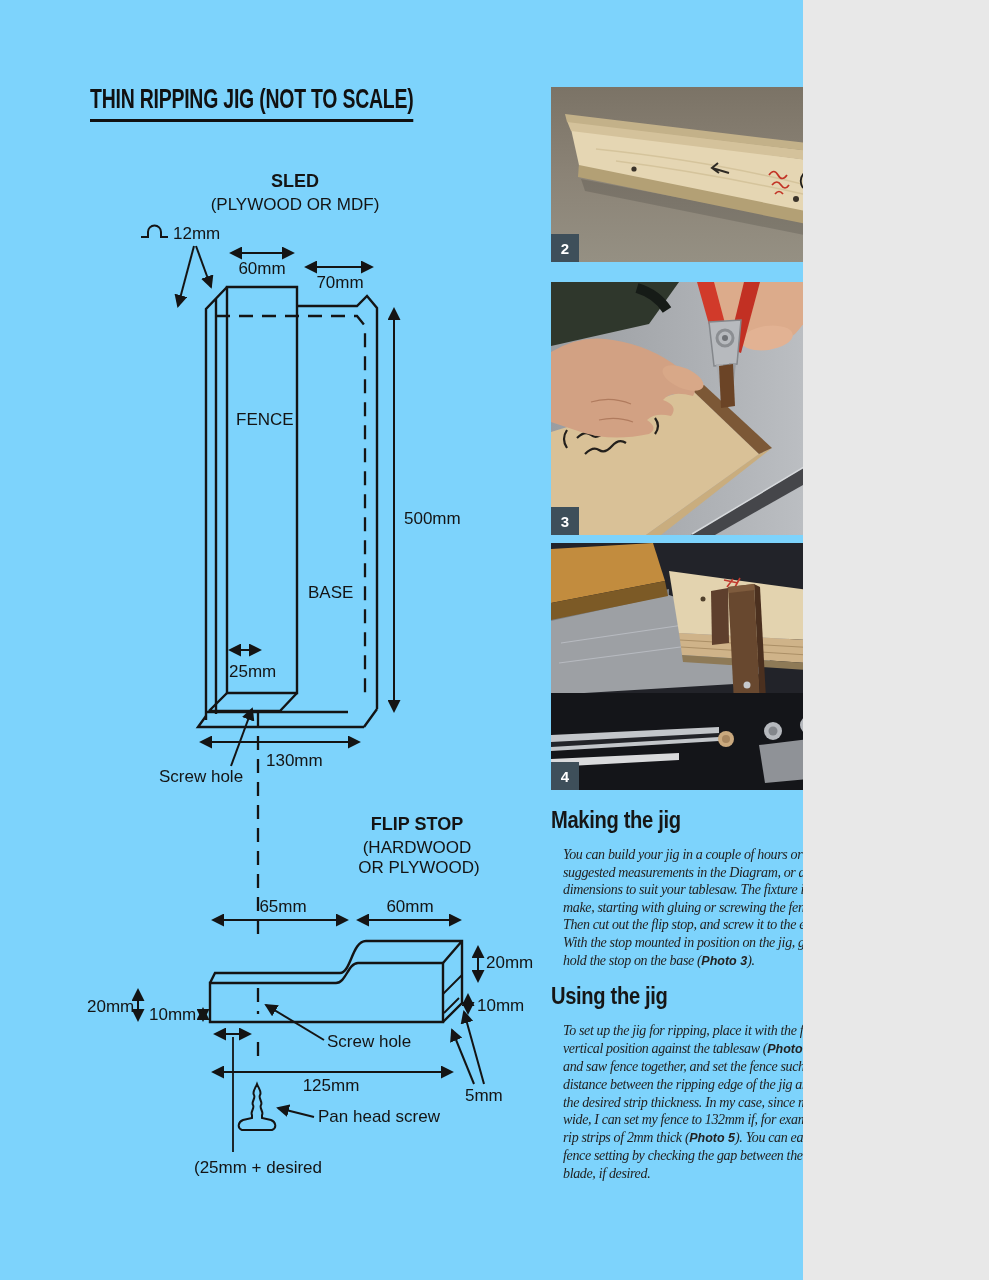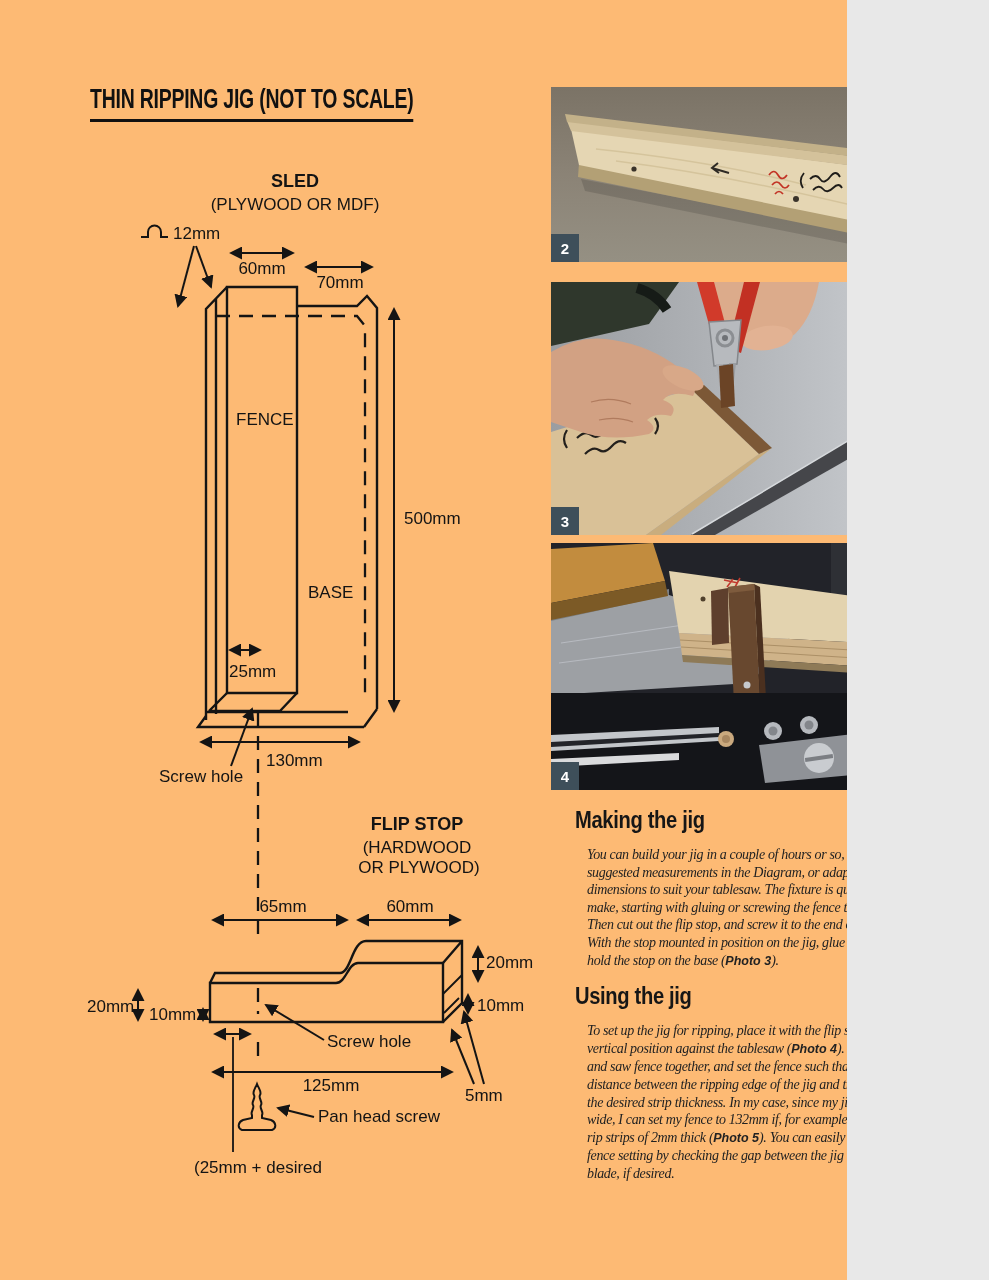--- a/index.html
+++ b/index.html
@@ -1,37 +1,37 @@
 <!DOCTYPE html>
 <html><head>
 <meta charset="utf-8">
 <style>
   html,body{margin:0;padding:0;background:#e8e8e8;}
-  .page{position:relative;width:803px;height:1280px;background:#fdba74;overflow:hidden;
-        font-family:"Liberation Sans",sans-serif;color:#141414;padding-left:44px;}
+  .page{position:relative;width:803px;height:1280px;background:#7dd3fc;overflow:hidden;
+        font-family:"Liberation Sans",sans-serif;color:#141414;}
   .page-title{position:absolute;left:90px;top:84px;font-weight:bold;font-size:27px;
         letter-spacing:-0.3px;white-space:nowrap;color:#111;border-bottom:3px solid #111;
         padding-bottom:4px;transform:scaleX(.72);transform-origin:0 0;}
   svg.overlay{position:absolute;left:0;top:0;}
   .t{font-family:"Liberation Sans",sans-serif;font-size:17px;fill:#141414;}
   .tb{font-family:"Liberation Sans",sans-serif;font-size:18px;font-weight:bold;fill:#141414;}
   .l{fill:none;stroke:#141414;stroke-width:2.4;}
   .lt{fill:none;stroke:#141414;stroke-width:1.8;}
   .la{fill:none;stroke:#141414;stroke-width:2;}
   .ld{fill:none;stroke:#141414;stroke-width:2.3;stroke-dasharray:14 9;}
   .photo{position:absolute;left:551px;width:352px;overflow:hidden;}
   #photo-2{top:87px;height:175px;}
   #photo-3{top:282px;height:253px;}
   #photo-4{top:543px;height:247px;}
   .badge{position:absolute;left:0;bottom:0;width:28px;height:28px;background:#3e4f5a;
         color:#fff;display:flex;align-items:center;justify-content:center;
         font-size:15px;font-weight:bold;}
   .credit{position:absolute;left:905px;top:87px;height:180px;writing-mode:vertical-rl;
         font-size:8px;letter-spacing:.4px;color:#4a4a4a;white-space:nowrap;}
-  .copy{position:absolute;left:575px;top:806px;width:353px;}
+  .copy{position:absolute;left:551px;top:806px;width:353px;}
   .copy h2{margin:0 0 6px 0;font-family:"Liberation Sans",sans-serif;font-weight:bold;
         font-size:24px;letter-spacing:-0.4px;color:#161616;transform:scaleX(.84);
         transform-origin:0 100%;white-space:nowrap;}
   .copy .sec-2 h2{margin-top:11px;}
   .copy p{margin:12px;font-family:"Liberation Serif",serif;font-size:14px;line-height:17.6px;
         letter-spacing:-0.35px;color:#222;font-style:italic;}
   .copy p.indent{text-indent:14px;}
   .pref{font-family:"Liberation Sans",sans-serif;font-weight:bold;font-size:12.5px;letter-spacing:0;}
   .pageno{position:absolute;left:933px;top:1190px;font-family:"Liberation Serif",serif;
         font-size:15px;color:#4e4e4e;}

